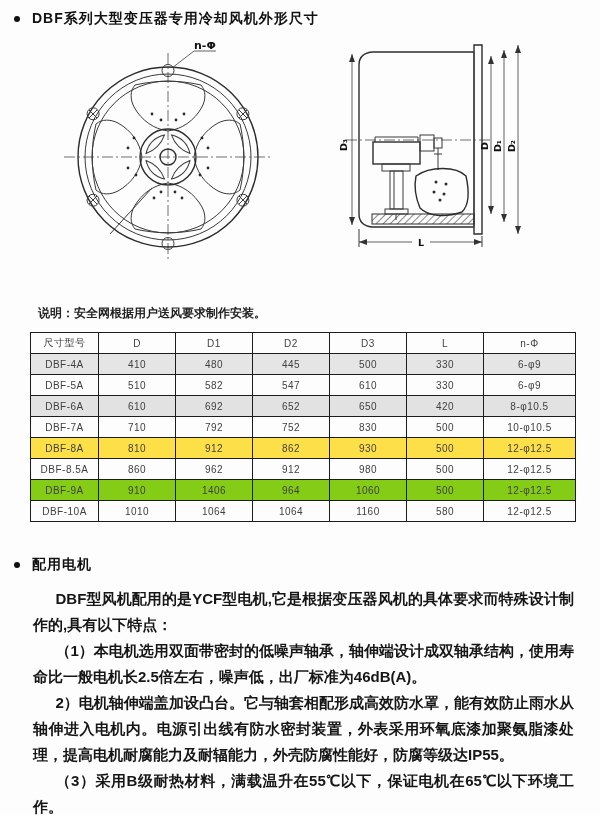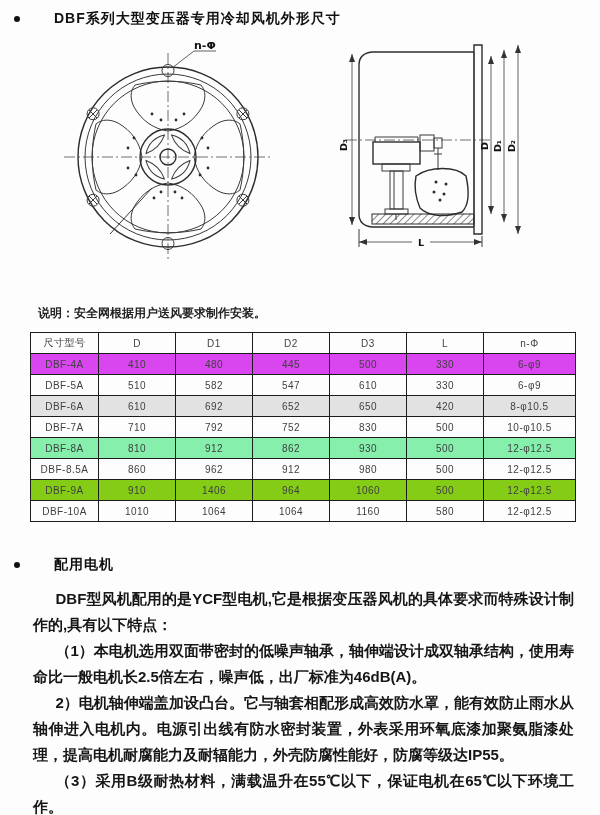--- a/index.html
+++ b/index.html
@@ -2,21 +2,21 @@
 <html><head>
 <meta charset="utf-8">
 <style>
   html,body { margin:0; padding:0; background:#ffffff; }
   .page {
     position:relative; width:600px; height:815px; background:#fdfdfd;
     font-family:"Liberation Sans", sans-serif; color:#1a1a1a; overflow:hidden;
   }
   
   .sec-title { display:flex; align-items:center; gap:12px; font-weight:bold; }
-  .sec-title .txt { font-size:14px; letter-spacing:1px; color:#111;margin-left:22px; }
+  .sec-title .txt { font-size:14px; letter-spacing:1px; color:#111; }
   .bullet { width:6px; height:6px; border-radius:50%; background:#111; flex:0 0 auto; }
   .title1 { padding:10px 0 0 14px; }
   .title2 { margin:34px 0 0 14px; }
   
   .drawings { margin-top:14px; padding:0 40px 0 48px; height:236px;
               display:flex; justify-content:space-between; align-items:flex-start; }
   svg { display:block; }
   .thin  { stroke:#3a3a3a; stroke-width:1;   fill:none; }
   .med   { stroke:#2c2c2c; stroke-width:1.4; fill:none; }
   .cline { stroke:#4a4a4a; stroke-width:0.8; fill:none; stroke-dasharray:11 3 2 3; }
@@ -199,21 +199,21 @@
           <th>尺寸型号</th>
           <th>D</th>
           <th>D1</th>
           <th>D2</th>
           <th>D3</th>
           <th>L</th>
           <th>n-Φ</th>
         </tr>
       </thead>
     <tbody>
-        <tr style="background: #d946ef;">
+        <tr style="background: #e5e5e5;">
           <td>DBF-4A</td>
           <td>410</td>
           <td>480</td>
           <td>445</td>
           <td>500</td>
           <td>330</td>
           <td>6-φ9</td>
         </tr>
         <tr>
           <td>DBF-5A</td>
@@ -235,21 +235,21 @@
         </tr>
         <tr>
           <td>DBF-7A</td>
           <td>710</td>
           <td>792</td>
           <td>752</td>
           <td>830</td>
           <td>500</td>
           <td>10-φ10.5</td>
         </tr>
-        <tr style="background: #86efac; padding-left: 11px;">
+        <tr style="background: #fde047; padding-left: 11px;">
           <td>DBF-8A</td>
           <td>810</td>
           <td>912</td>
           <td>862</td>
           <td>930</td>
           <td>500</td>
           <td>12-φ12.5</td>
         </tr>
         <tr>
           <td>DBF-8.5A</td>

